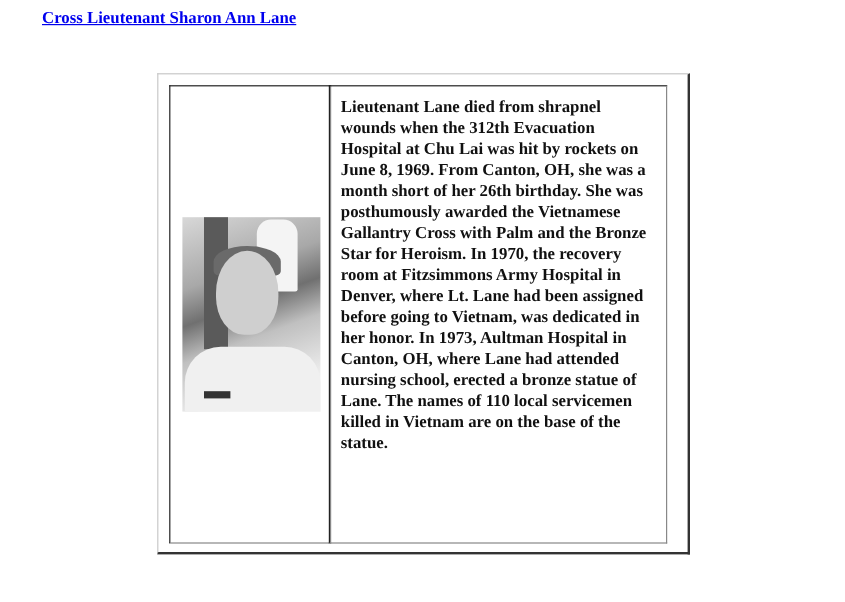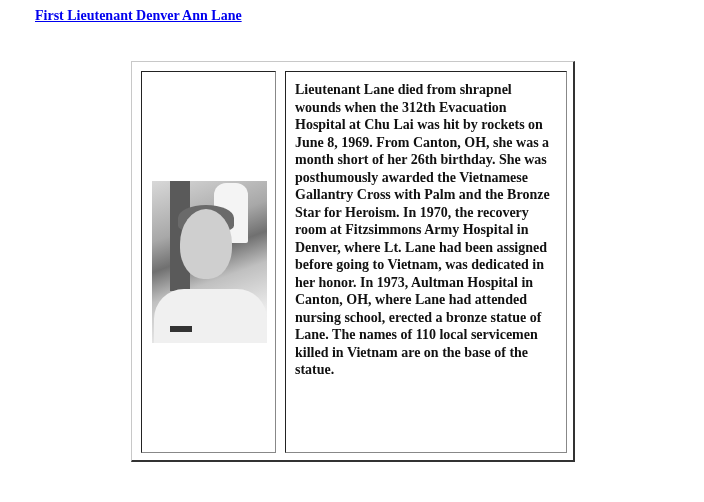--- a/index.html
+++ b/index.html
@@ -7,38 +7,38 @@
          font-family: "Liberation Serif", "DejaVu Serif", serif; }
   .title-link { position: absolute; left: 35px; top: 8px; font-size: 14px; font-weight: bold;
                 color: #0000ee; text-decoration: underline; }
   .outer { position: absolute; left: 131px; top: 61px; width: 441px; height: 398px;
            border-top: 1px solid #c8c8c8; border-left: 1px solid #c8c8c8;
            border-right: 2px solid #333333; border-bottom: 2px solid #333333; }
   .cell { position: absolute; box-sizing: border-box;
           border-top: 1px solid #222222; border-left: 1px solid #222222;
           border-right: 1px solid #888888; border-bottom: 1px solid #888888; }
   .cell-left { left: 9px; top: 9px; width: 135px; height: 382px; }
-  .cell-right { left: 153px; top: 9px; width: 282px; height: 382px; }
+  .cell-right { left: 142px; top: 9px; width: 282px; height: 382px; }
   .photo { position: absolute; left: 10px; top: 109px; width: 115px; height: 162px;
            background: linear-gradient(160deg, #d8d8d8 0%, #a8a8a8 30%, #707070 45%, #c0c0c0 60%, #efefef 85%, #f4f4f4 100%); }
   .photo .flag { position:absolute; left:18px; top:0; width:20px; height:110px; background:#5a5a5a; }
   .photo .cap { position:absolute; left:62px; top:2px; width:34px; height:60px; background:#f4f4f4; border-radius: 12px 12px 2px 2px; }
   .photo .face { position:absolute; left:28px; top:28px; width:52px; height:70px; background:#cfcfcf; border-radius: 50% 50% 45% 45%; }
   .photo .hair { position:absolute; left:26px; top:24px; width:56px; height:26px; background:#6a6a6a; border-radius: 50% 50% 20% 20%; }
   .photo .uniform { position:absolute; left:2px; top:108px; width:113px; height:54px; background:#f0f0f0; border-radius: 30px 30px 0 0; }
   .photo .tag { position:absolute; left:18px; top:145px; width:22px; height:6px; background:#333; }
   .text { position: absolute; left: 9px; top: 9px; width: 262px; font-size: 14px; font-weight: bold;
           line-height: 17.5px; color: #111111; margin: 0; }
   .memorial-link { position: absolute; left: 9px; top: 317px; width: 262px; font-size: 14px; font-weight: bold;
                    line-height: 17.5px; color: #0000ee; text-decoration: underline; }
 </style>
 </head>
 <body>
 
-<a class="title-link">First Lieutenant Denver Ann Lane</a>
+<a class="title-link">Cross Lieutenant Sharon Ann Lane</a>
 
 <div class="outer">
   <div class="cell cell-left">
     <div class="photo" title="Portrait of First Lieutenant Sharon Ann Lane in nurse's uniform and cap">
       <div class="flag"></div>
       <div class="cap"></div>
       <div class="hair"></div>
       <div class="face"></div>
       <div class="uniform"></div>
       <div class="tag"></div>

